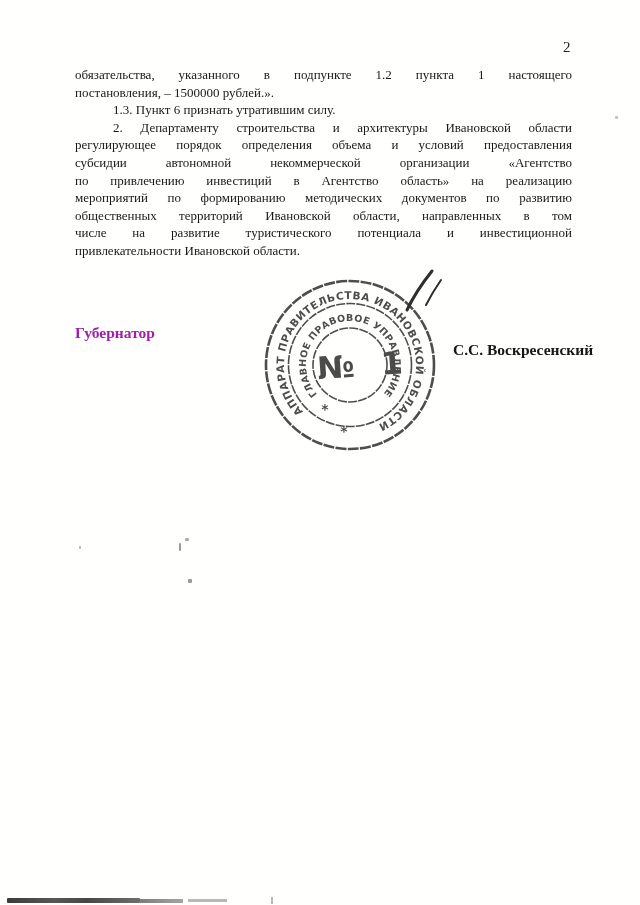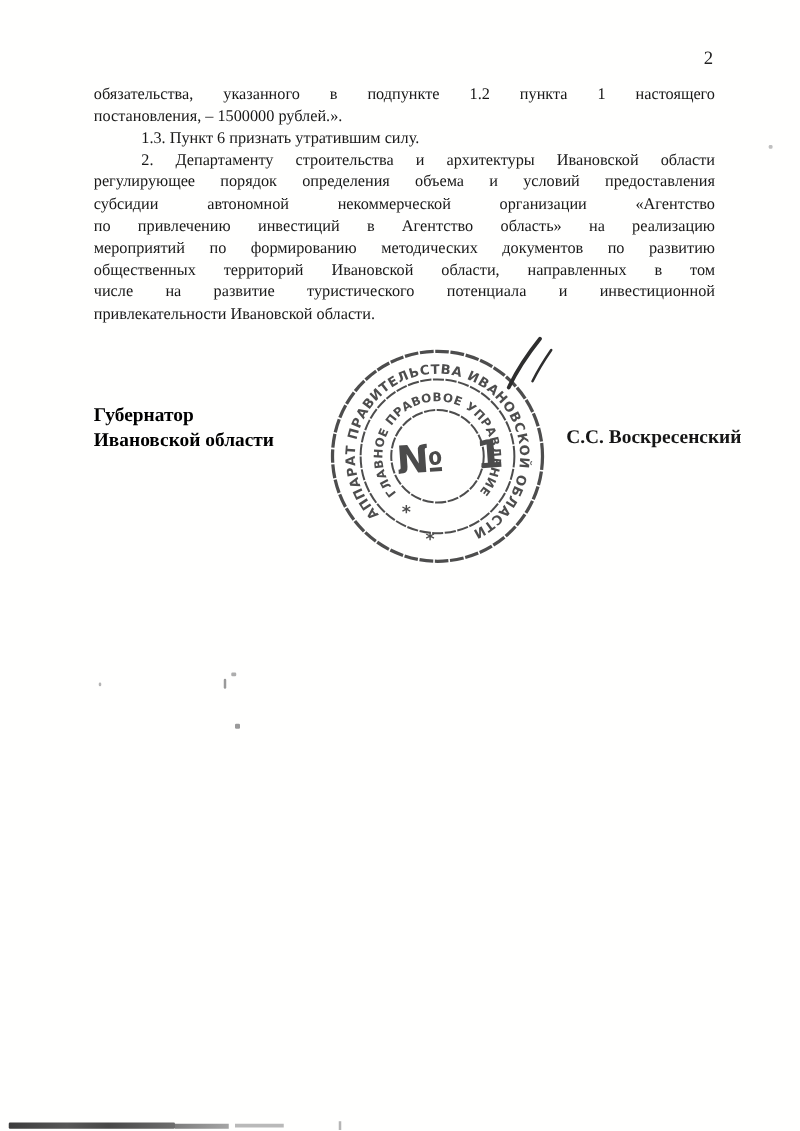--- a/index.html
+++ b/index.html
@@ -39,21 +39,21 @@
   }
   .line.j { text-align-last: justify; }
   .line.ind { text-indent: 38px; }
   .sig-title {
     position: absolute;
     left: 75px;
     top: 323px;
     font-size: 15.5px;
     font-weight: bold;
     line-height: 19.5px;
-    color: #000000;
+    color: #a21caf;
   }
   .sig-name {
     position: absolute;
     left: 433px;
     top: 341px;
     font-size: 15.5px;
     font-weight: bold;
     color: #161616;
     white-space: nowrap;
     padding-left: 20px;
@@ -143,21 +143,20 @@
     <div class="line j">субсидии автономной некоммерческой организации «Агентство</div>
     <div class="line j">по привлечению инвестиций в Агентство область» на реализацию</div>
     <div class="line j">мероприятий по формированию методических документов по развитию</div>
     <div class="line j">общественных территорий Ивановской области, направленных в том</div>
     <div class="line j">числе на развитие туристического потенциала и инвестиционной</div>
     <div class="line">привлекательности Ивановской области.</div>
   </div>
 
   <div class="sig-title">
     <div>Губернатор</div>
-    <div>Ивановской области</div>
   </div>
 
   <div class="sig-name">С.С. Воскресенский</div>
 
   <svg class="stamp-svg" viewBox="0 0 200 200" aria-hidden="true">
     <g opacity="0.9">
 
       <circle class="stamp-circle" cx="97" cy="99" r="84" stroke-width="2.6" stroke-dasharray="11 1.3"></circle>
       <circle class="stamp-circle" cx="97" cy="99" r="61.5" stroke-width="1.6" stroke-dasharray="9 1.2"></circle>
       <circle class="stamp-circle" cx="97" cy="99" r="37" stroke-width="1.6" stroke-dasharray="9 1.2"></circle>

